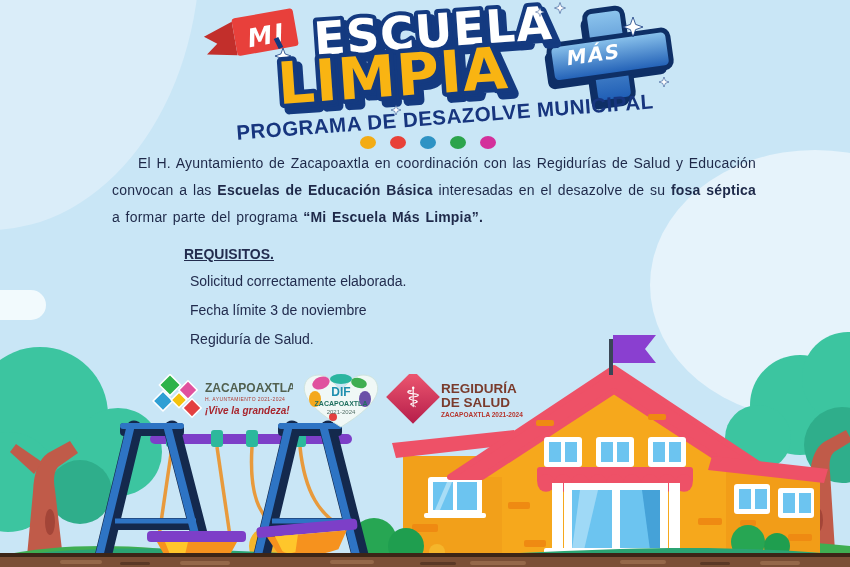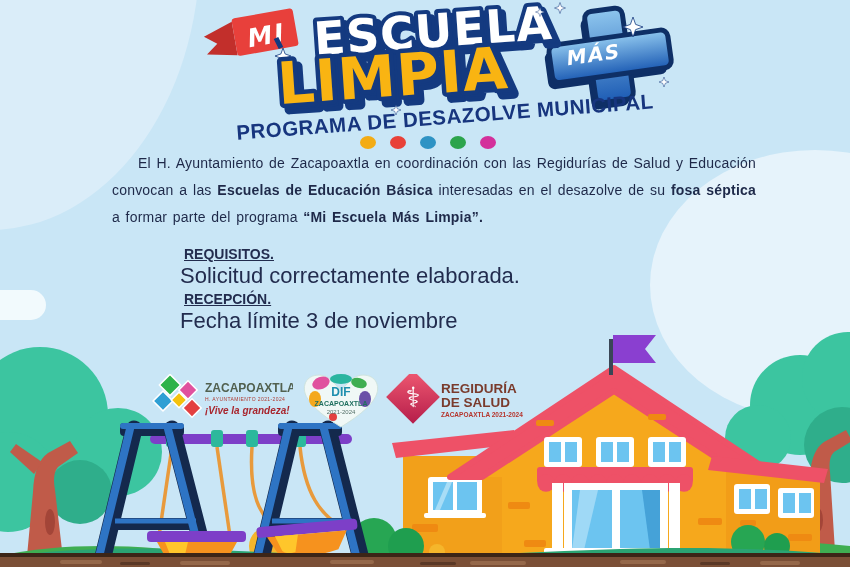--- a/index.html
+++ b/index.html
@@ -19,21 +19,21 @@
 
   .intro{position:absolute;left:112px;top:150px;width:644px;margin:0;
     text-align:justify;font-size:14px;line-height:27px;color:#1e2949;
     letter-spacing:0.2px;word-spacing:1.5px;text-indent:26px;}
   .intro .b{font-weight:bold;}
 
   .section{position:absolute;left:180px;color:#222c4e;}
   .sec-req{top:246px;}
   .sec-rec{top:291px;}
   .sec-title{font-size:14px;font-weight:bold;margin:0 0 4px 4px;text-decoration:underline;}
-  .sec-line{font-size:22px;line-height:19px;margin:0;}
+  .sec-line{font-size:14px;line-height:19px;margin:10px;}
 
   .footer-logo{position:absolute;}
   .lg-ayto{left:143px;top:374px;}
   .lg-dif{left:293px;top:369px;}
   .lg-salud{left:385px;top:374px;}
 
   .scene{position:absolute;left:0;top:0;width:850px;height:567px;pointer-events:none;}
 </style>
 </head>
 <body>
@@ -255,22 +255,22 @@
   </div>
 
   <p class="intro"><span>El H. Ayuntamiento de Zacapoaxtla en coordinación con las Regidurías de Salud y Educación convocan a las </span><span class="b">Escuelas de Educación Básica</span><span> interesadas en el desazolve de su </span><span class="b">fosa séptica</span><span> a formar parte del programa </span><span class="b">“Mi Escuela Más Limpia”.</span></p>
 
   <div class="section sec-req">
     <p class="sec-title">REQUISITOS.</p>
     <p class="sec-line">Solicitud correctamente elaborada.</p>
   </div>
 
   <div class="section sec-rec">
-    <p class="sec-title">RECEPCIÓN.</p>
     <p class="sec-line">Fecha límite 3 de noviembre</p>
+    <p class="sec-line">Regiduría de Salud.</p>
   </div>
 
   <svg class="footer-logo lg-ayto" width="150" height="52" viewBox="0 0 150 52">
     <g>
       <rect x="19.5" y="3.5" width="15" height="15" transform="rotate(45 27 11)" fill="#2db34a" stroke="#ffffff" stroke-width="1.5"></rect>
       <rect x="38.5" y="9.5" width="13" height="13" transform="rotate(45 45 16)" fill="#e0519e" stroke="#ffffff" stroke-width="1.5"></rect>
       <rect x="13" y="20" width="14" height="14" transform="rotate(45 20 27)" fill="#2e9fd4" stroke="#ffffff" stroke-width="1.5"></rect>
       <rect x="30.5" y="20.5" width="11" height="11" transform="rotate(45 36 26)" fill="#f4c20d" stroke="#ffffff" stroke-width="1.5"></rect>
       <rect x="42.5" y="27.5" width="13" height="13" transform="rotate(45 49 34)" fill="#e34040" stroke="#ffffff" stroke-width="1.5"></rect>
     </g>

